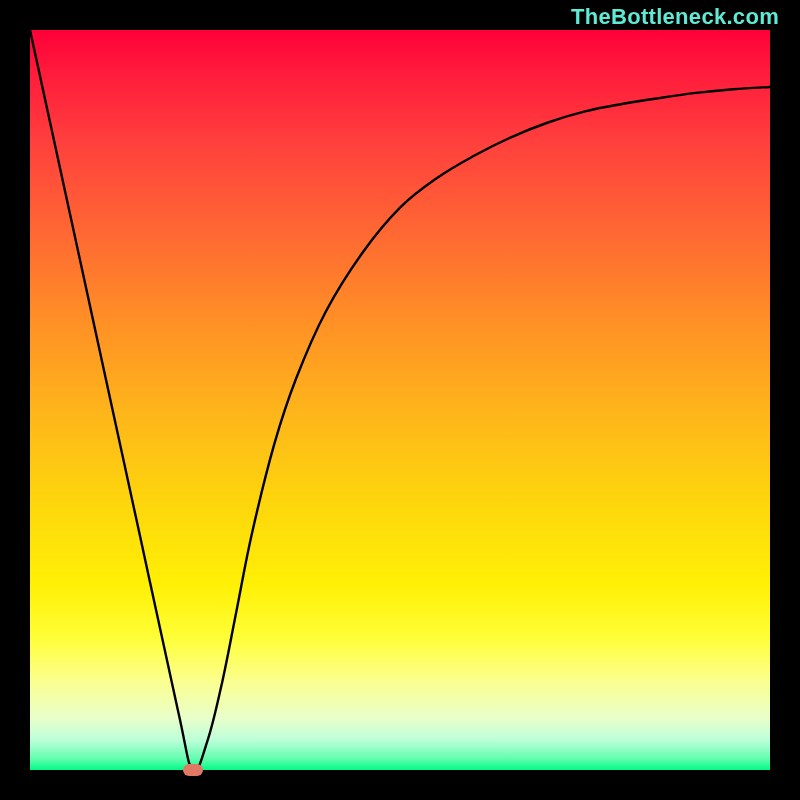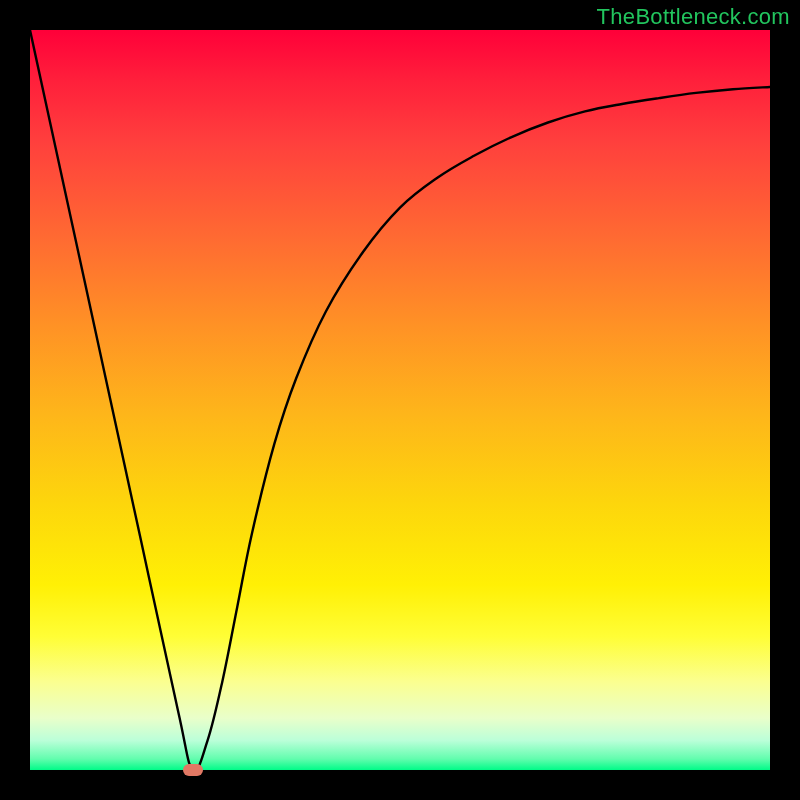--- a/index.html
+++ b/index.html
@@ -7,24 +7,24 @@
     width: 800px;
     height: 800px;
     background: #000;
     position: relative;
     overflow: hidden;
     font-family: Arial, sans-serif;
   }
   .watermark {
     position: absolute;
     top: 4px;
-    right: 10px;
-    color: #22c55e;
+    right: 21px;
+    color: #5eead4;
     font-size: 22px;
-    font-weight: 400;
+    font-weight: 700;
     z-index: 10;
     letter-spacing: 0.3px;
   }
   .plot-area {
     position: absolute;
     left: 30px;
     top: 30px;
     width: 740px;
     height: 740px;
     background: linear-gradient(to bottom,

